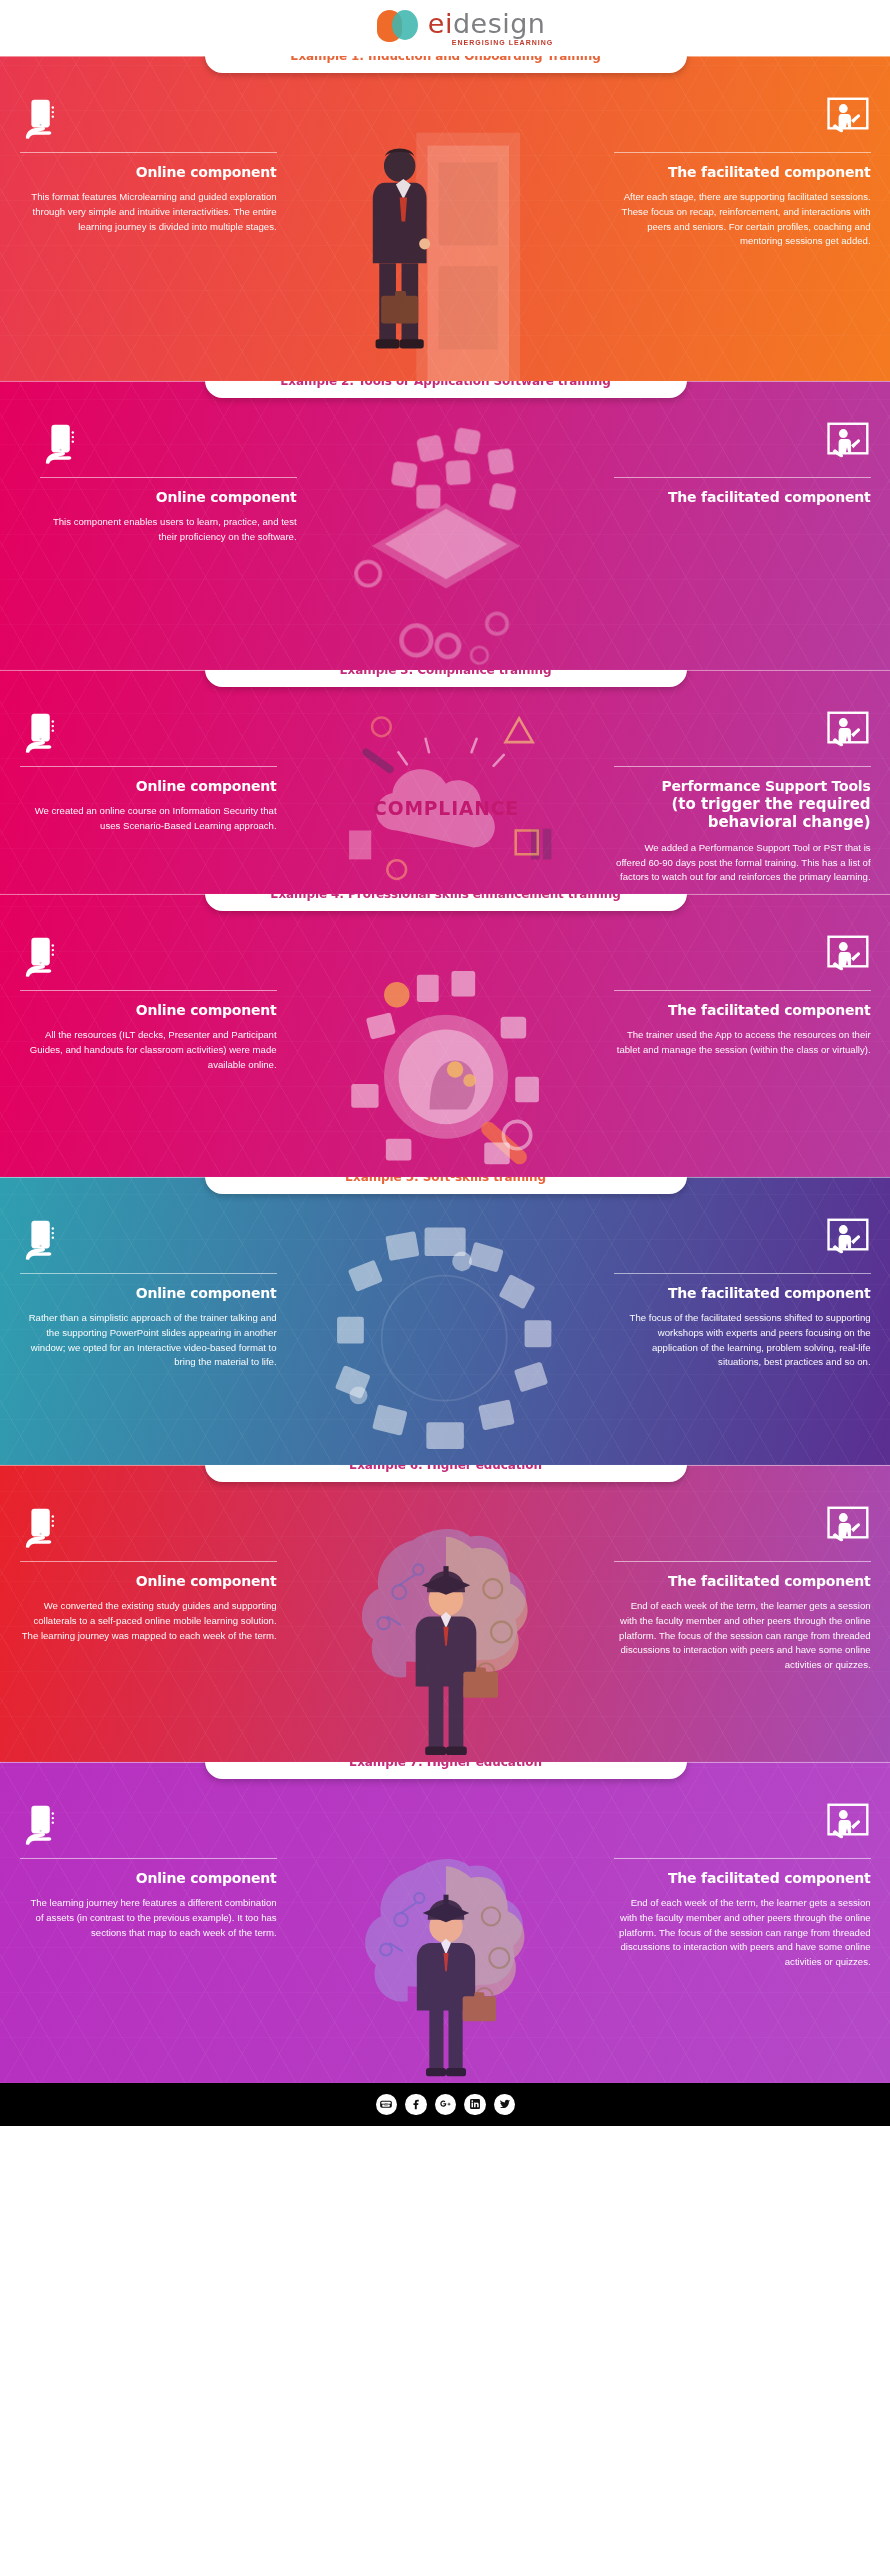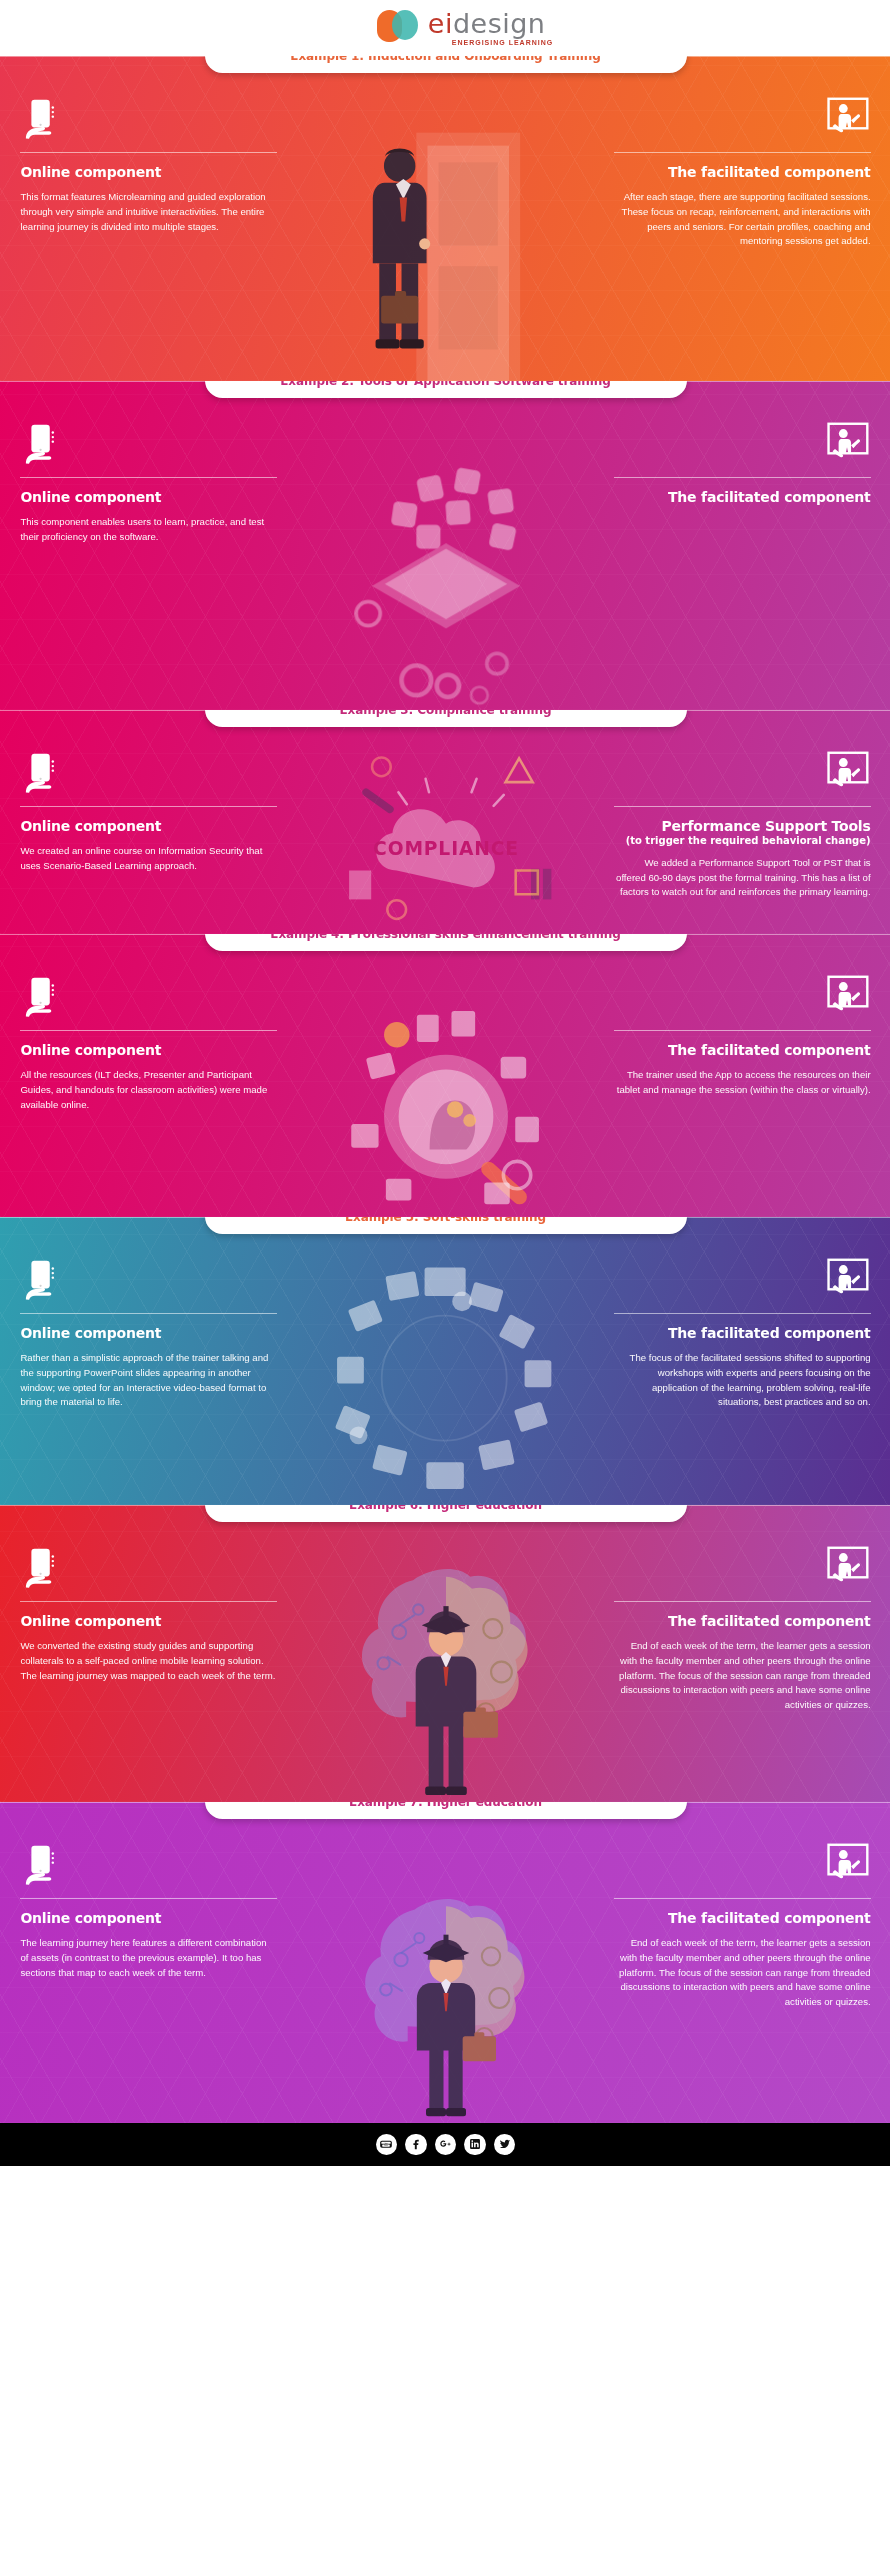--- a/index.html
+++ b/index.html
@@ -74,32 +74,32 @@
     box-shadow:0 2.8px 6.5px rgba(0,0,0,.20);
   }
   .pill span {
     font-family:"DejaVu Sans", sans-serif;
     font-size:12px; font-weight:700; white-space:nowrap; letter-spacing:-0.1px;
   }
 
   
   .cols { position:relative; z-index:5; display:flex; padding-top:32px; }
   .col { width:297px; padding:0 20.4px; }
-  .col.left  { text-align:left;  margin-right:auto; }
+  .col.left  { text-align:right;  margin-right:auto; }
   .col.right { text-align:right; margin-left:auto; }
   .col .iconbox { height:56px; display:flex; align-items:flex-end; }
   .col.right .iconbox { justify-content:flex-end; }
   .col .rule { height:0.9px; background:rgba(255,255,255,.55); margin:8.3px 0 11px 0; }
   .col h3 {
     font-family:"DejaVu Sans", sans-serif;
     color:#fff; font-size:14px; font-weight:700; letter-spacing:-0.2px;
   }
   .col h4 {
     font-family:"DejaVu Sans", sans-serif;
-    color:#fff; font-size:10px; font-weight:700; margin-top:0.9px;
+    color:#fff; font-size:15px; font-weight:700; margin-top:0.9px;
   }
   .col p {
     color:#ffffff; font-size:9.6px; line-height:1.52; margin-top:10.2px;
     opacity:.97;
   }
   .icon-svg { display:block; }
 
   
   .footer {
     background:#000000; height:43px;
@@ -186,21 +186,21 @@
                   <path d="M13 30.4c2.5 2.3 5 4.1 7.5 5.4 1.2.6 1.6 1.6 1.1 2.6-.5.9-1.6 1.1-2.8.5-3-1.5-5.8-3.6-8.5-6.2z"></path>
                 </g>
               </svg>
             </div>
             <div class="rule"></div>
             <h3>The facilitated component</h3>
             <p>After each stage, there are supporting facilitated sessions. These focus on recap, reinforcement, and interactions with peers and seniors. For certain profiles, coaching and mentoring sessions get added.</p>
           </div>
         </div>
       </div>
-      <div class="section" style="height: 329px; background: linear-gradient(100deg, rgb(228, 0, 94) 0%, rgb(181, 60, 160) 100%);">
+      <div class="section" style="height: 289px; background: linear-gradient(100deg, rgb(228, 0, 94) 0%, rgb(181, 60, 160) 100%); padding-left: 20px;">
         <div class="pattern"></div>
         <div class="hairline"></div>
         <div class="pill">
           <span style="color:#c42a7a">Example 2: Tools or Application Software training</span>
         </div>
         <div class="illus" style="left: 50%; transform: translateX(-50%); bottom: 0px; width: 278px; height: 292px; opacity: 0.9;"><svg width="278" height="292" viewBox="0 0 300 300" preserveAspectRatio="xMidYMax meet">
             <g opacity=".85">
               <path d="M150 120l80 46-80 46-80-46z" fill="rgba(255,255,255,.30)"></path>
               <path d="M150 126l66 38-66 38-66-38z" fill="rgba(255,255,255,.45)"></path>
               <g fill="rgba(255,255,255,.55)">

